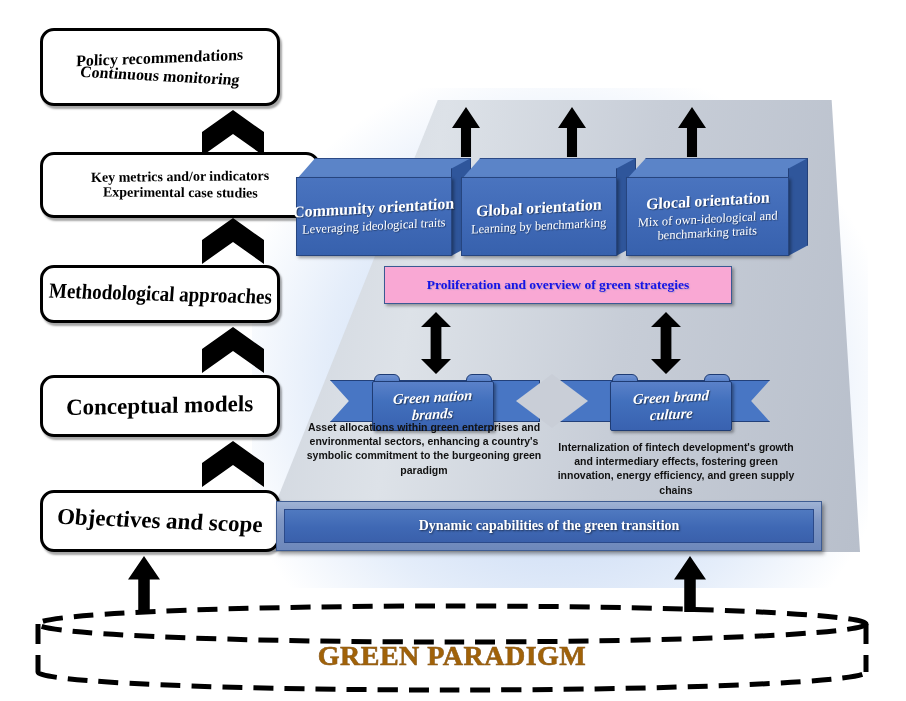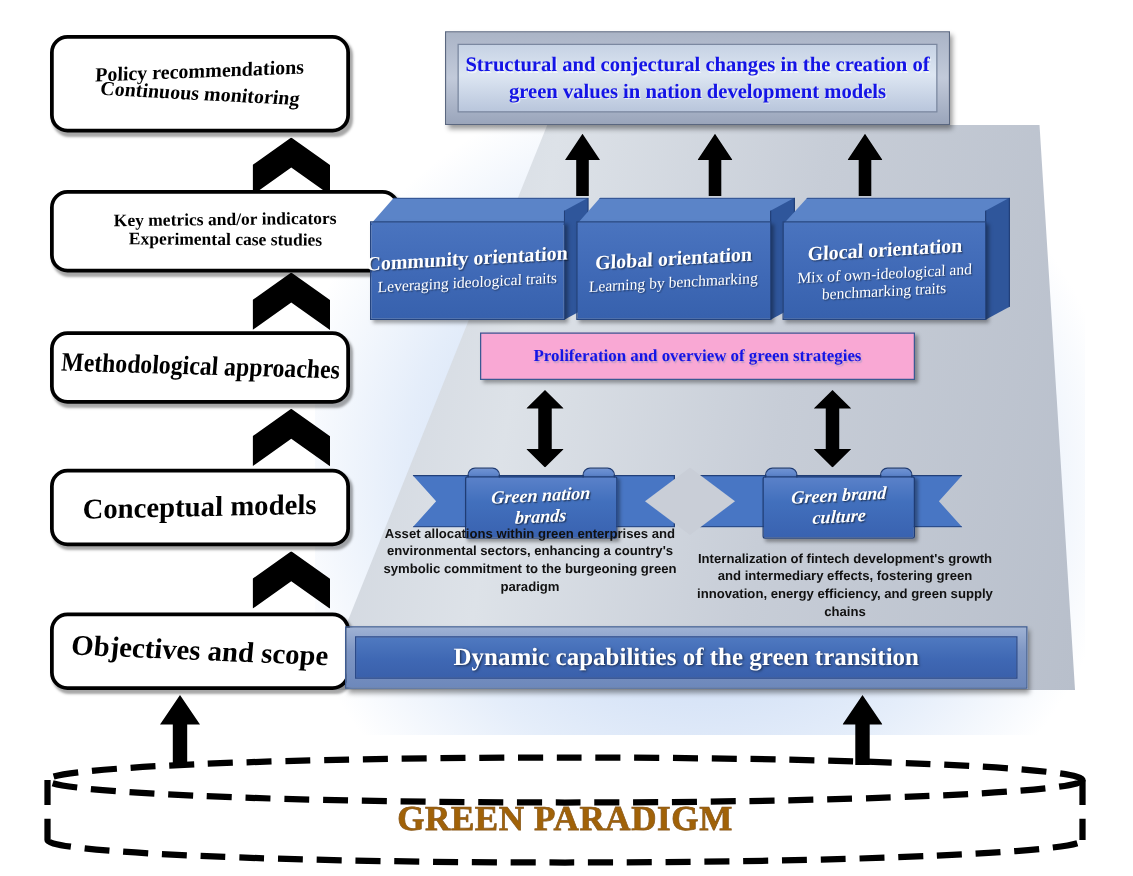--- a/index.html
+++ b/index.html
@@ -136,21 +136,21 @@
     position:absolute;
     background:linear-gradient(180deg,#9fb2d4 0%,#7e96c4 40%,#6d88bb 100%);
     border:1px solid #3e5c92;box-sizing:border-box;padding:7px;
     box-shadow:2px 3px 4px rgba(0,0,0,.4);
   }
   #dyn .inner{
     width:100%;height:100%;box-sizing:border-box;
     background:linear-gradient(180deg,#4f79c0 0%,#3f68b4 55%,#3a60ab 100%);
     border:1px solid #2b4a8a;
     display:flex;align-items:center;justify-content:center;
-    color:#fff;font-weight:bold;font-size:20px;
+    color:#fff;font-weight:bold;font-size:14px;
     font-family:"Liberation Serif",serif;
     text-shadow:1px 1px 2px rgba(0,0,0,.55);
   }
 
   
   #cyl{position:absolute;}
   #cyl svg{display:block;}
   #cylLabel{position:absolute;text-align:center;width:100%;
     font-family:"Liberation Serif",serif;font-weight:bold;font-size:28px;
     color:#a16207;letter-spacing:.5px;
@@ -192,28 +192,20 @@
   <div class="chev" style="left:202px;top:441px;width:62px;height:46px;"></div>
 
   <div class="lbox warp5" style="left:40px;top:490px;width:240px;height:62px;font-size:23px;">
     <span class="l1">Objectives and scope</span>
   </div>
 
   <div class="uparrow" style="left:128px;top:556px;width:32px;height:56px;"></div>
 
   <div class="uparrow" style="left:674px;top:556px;width:32px;height:56px;"></div>
 
-  <div id="banner" style="left:356px;top:25px;width:404px;height:75px;">
-    <div class="inner">
-      <div>
-        <span>Structural and conjectural changes in the creation of</span><br>
-        <span>green values in nation development models</span>
-      </div>
-    </div>
-  </div>
 
   <div class="uparrow" style="left:452px;top:107px;width:28px;height:50px;"></div>
   <div class="uparrow" style="left:558px;top:107px;width:28px;height:50px;"></div>
   <div class="uparrow" style="left:678px;top:107px;width:28px;height:50px;"></div>
 
   <div class="cube" style="left:296px;top:158px;width:175px;height:98px;">
     <div class="top"></div>
     <div class="side"></div>
     <div class="face">
       <span class="t1">Community orientation</span>

